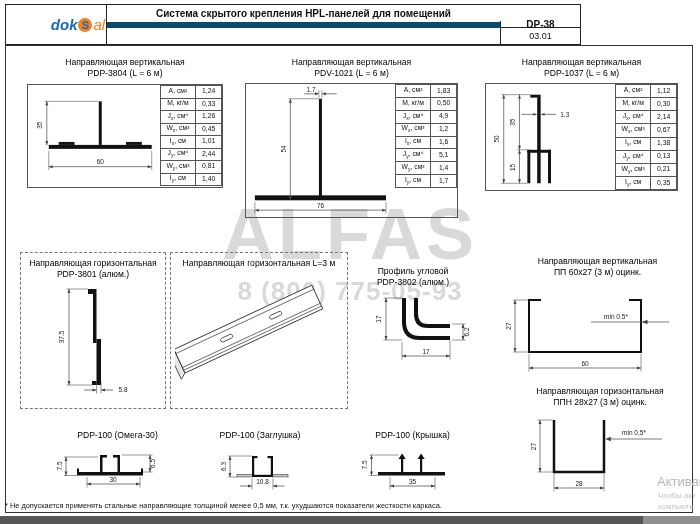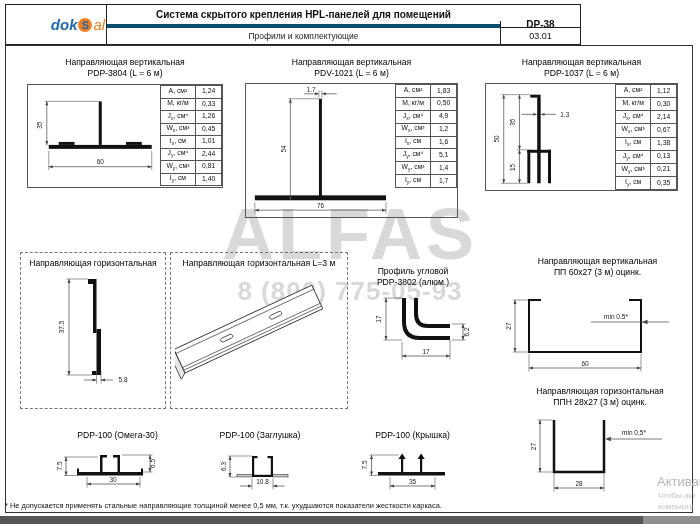--- a/index.html
+++ b/index.html
@@ -9,21 +9,21 @@
   
   .wm-brand{position:absolute;left:160px;top:198px;width:380px;text-align:center;
             font-size:72px;font-weight:bold;color:#d9d9d9;line-height:1;letter-spacing:4px;}
   .wm-phone{position:absolute;left:160px;top:276px;width:380px;text-align:center;
             font-size:26px;font-weight:bold;color:#d9d9d9;letter-spacing:1px;}
   
   .hdr{position:absolute;left:5px;top:4px;width:576px;height:41px;border:1px solid #222;
        box-sizing:border-box;display:grid;grid-template-columns:57px 1fr 80px;grid-template-rows:23px 1fr;padding-left:44px;}
   .hcell{display:flex;align-items:center;justify-content:center;box-sizing:border-box;}
   .logo-cell{grid-row:1/3;grid-column:1;border-right:1px solid #222;}
-  .title-cell{grid-row:1;grid-column:2;border-bottom:4px solid #0c4a6e;font-weight:bold;font-size:10px;}
+  .title-cell{grid-row:1;grid-column:2;border-bottom:6px solid #0c4a6e;font-weight:bold;font-size:10px;}
   .code-cell{grid-row:1;grid-column:3;border-left:1px solid #222;border-bottom:1px solid #222;font-weight:bold;font-size:10px;margin-top:16px;}
   .sub-cell{grid-row:2;grid-column:2;font-size:8.5px;color:#222;}
   .page-cell{grid-row:2;grid-column:3;border-left:1px solid #222;font-size:9px;}
   .l-dok{color:#1d6ab2;font-style:italic;font-weight:bold;font-size:15px;}
   .l-al{color:#f08020;font-style:italic;font-weight:normal;font-size:15px;}
   .l-s{display:inline-flex;width:14px;height:14px;background:#f08020;border-radius:50%;
        color:#1d6ab2;font-weight:bold;font-size:11px;align-items:center;justify-content:center;margin:0 1px;}
   .frame{position:absolute;left:5px;top:45px;width:688px;height:468px;border:1px solid #333;box-sizing:border-box;}
   
   .sec-title{position:absolute;text-align:center;font-size:8.6px;line-height:1.25;color:#000;}
@@ -63,21 +63,20 @@
   <div class="hdr">
     <div class="hcell logo-cell">
       <span class="l-dok">dok</span>
         <span class="l-s">
           <span>S</span>
         </span>
         <span class="l-al">al</span>
     </div>
     <div class="hcell title-cell">Система скрытого крепления HPL-панелей для помещений</div>
     <div class="hcell code-cell">DP-38</div>
-    <div class="hcell sub-cell">Профили и комплектующие</div>
     <div class="hcell page-cell">03.01</div>
   </div>
 
   <div class="frame"></div>
 
   <div class="sec-title" style="left:27px;top:57px;width:196px;">
     <div>Направляющая вертикальная</div>
     <div>PDP-3804 (L = 6 м)</div>
   </div>
   <div class="box" style="left:27px;top:84px;width:196px;height:104px;">
@@ -279,20 +278,21 @@
             <td class="p"><span>I</span><sub>y</sub><span>, см</span></td>
             <td class="v">0,35</td>
           </tr>
     </tbody>
       </table>
   </div>
 
   <div class="dash" style="left:20px;top:252px;width:146px;height:157px;">
     <div class="dtitle">
       <div>Направляющая горизонтальная</div>
+      <div>PDP-3801 (алюм.)</div>
     </div>
     <svg width="120" height="118" viewBox="0 0 120 118" style="margin:2px auto 0;">
       <g>
         <rect class="prof" x="55" y="8" width="5" height="5"></rect>
         <rect class="prof" x="60" y="8" width="3.5" height="54"></rect>
         <rect class="prof" x="63.5" y="58" width="4.5" height="46"></rect>
         <rect class="prof" x="59" y="100" width="4.5" height="4"></rect>
       </g>
       <g>
         <line class="ext" x1="55" y1="8" x2="33.5" y2="8"></line>

